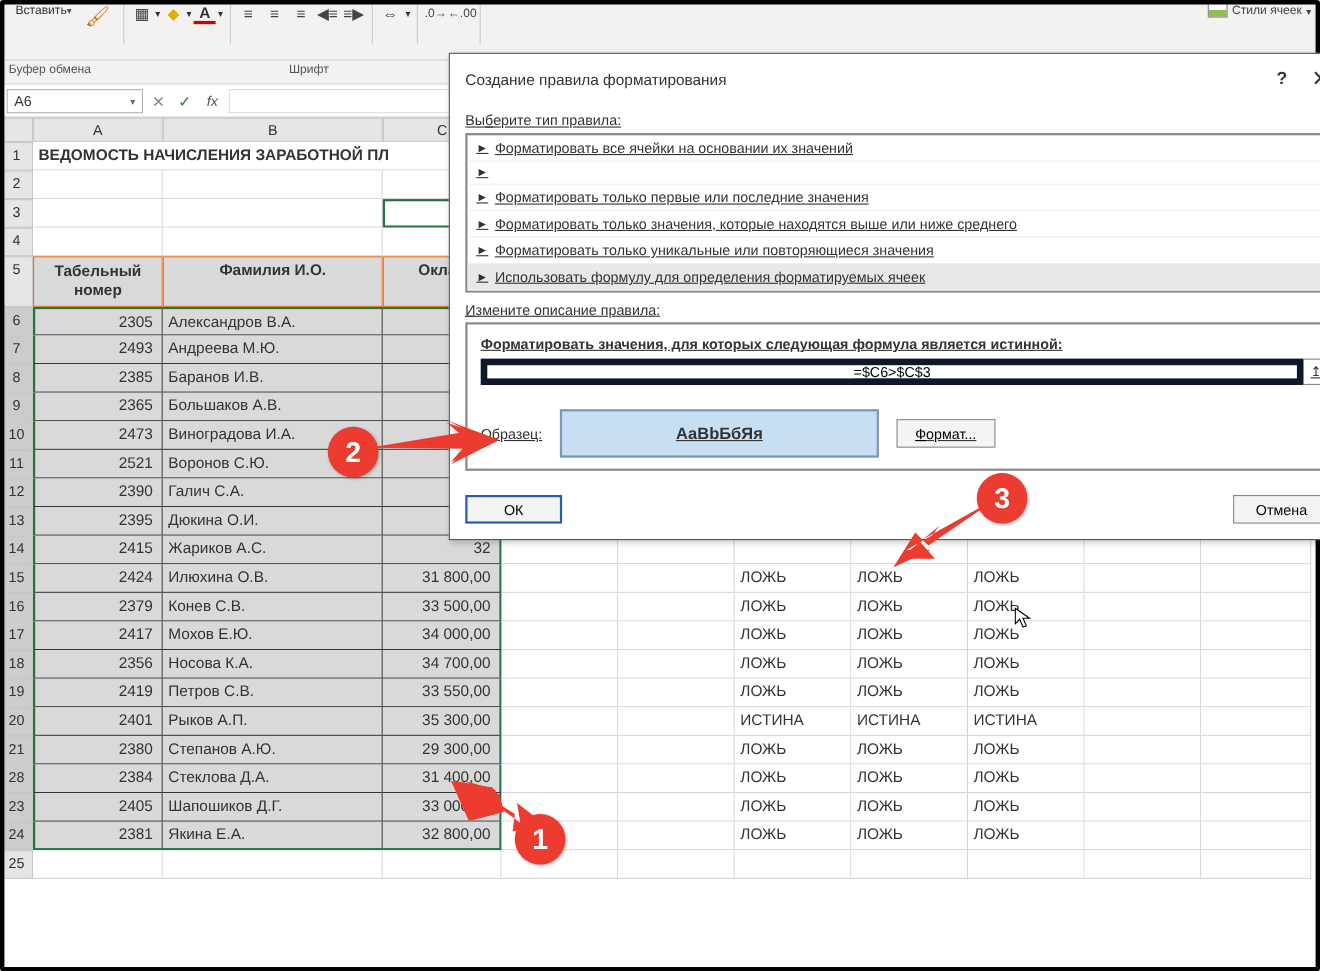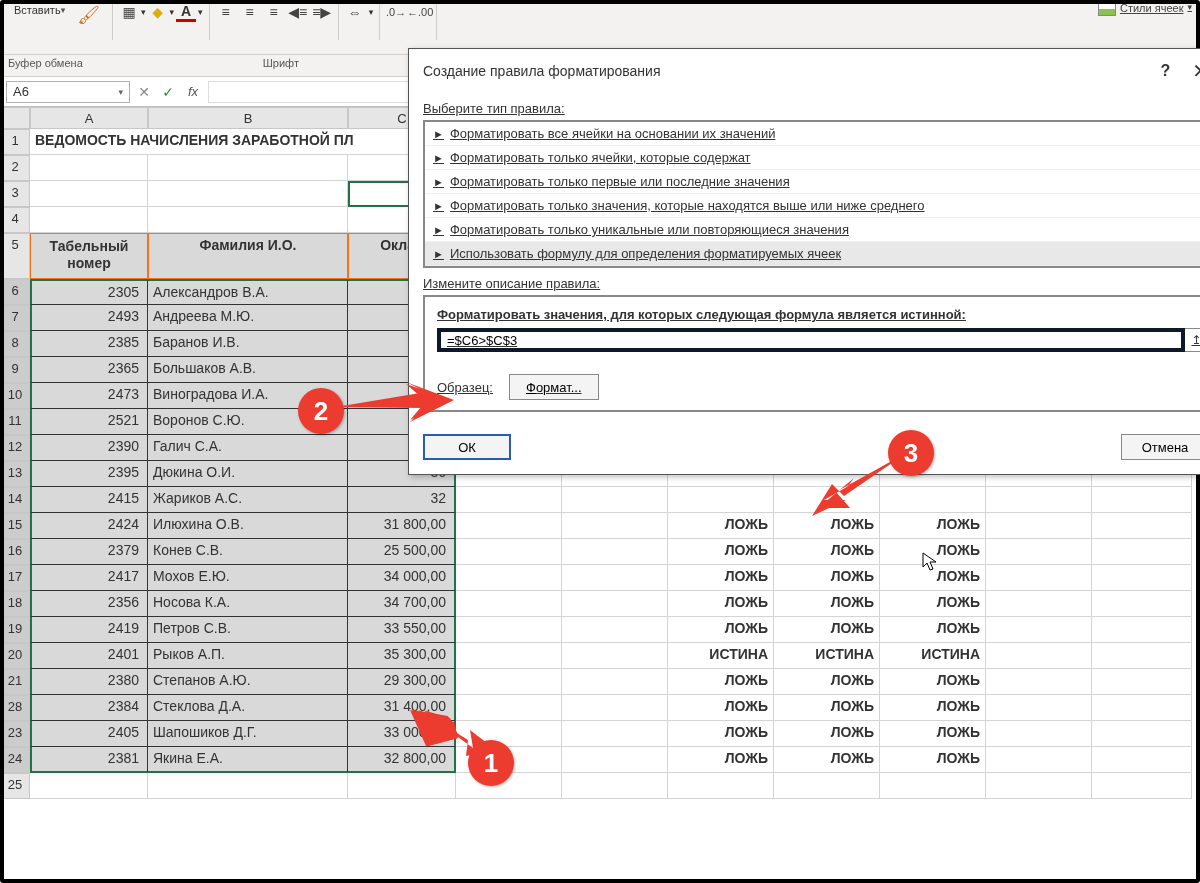--- a/index.html
+++ b/index.html
@@ -39,24 +39,23 @@
   display: flex;
   font-size: 11px;
   color: #555;
   padding: 2px 8px;
 }
 .ribbon-labels div { margin-right: 60px; }
 .ribbon-mini {
   font-size: 11px;
   color: #444;
   display:flex;
-  align-items:flex-start;
+  align-items:flex-end;
   gap:4px;
   margin-left:auto;
-  text-decoration:underline;
 }
 
 .mini-tool {
   width: 20px; height: 20px;
   display: inline-flex;
   align-items:center; justify-content:center;
   font-size: 14px;
   color: #444;
 }
 .sep { width:1px; height:36px; background:#ccc; margin: 2px 6px; }
@@ -115,21 +114,21 @@
   border-right:1px solid #333;
   border-bottom:1px solid #333;
 }
 .cell.selh {
   background: #d9d9d9;
   font-weight: bold;
   text-align:center;
   border:1px solid #f97316;
 }
 .cell.num { text-align: right; padding-right: 8px; }
-.cell.cen { text-align: right; font-weight: bold; }
+.cell.cen { text-align: left; }
 .row-hdr-active { background:#ccc; }
 .sel-border-l { border-left: 2px solid #217346 !important; }
 .sel-border-r { border-right: 2px solid #217346 !important; }
 .sel-border-t { border-top: 2px solid #217346 !important; }
 .sel-border-b { border-bottom: 2px solid #217346 !important; }
 
 .dialog {
   position: absolute;
   left: 408px;
   top: 48px;
@@ -169,24 +168,25 @@
   border: 2px solid #888;
   padding: 10px 12px;
   margin-top: 2px;
 }
 .bold-label { font-weight:bold; margin-bottom:6px; }
 .formula-input-row {
   display:flex; align-items:center;
 }
 .formula-input {
   flex:1;
-  border: 4px solid #0f172a;
+  border: 6px solid #0f172a;
   padding: 3px 6px;
   height: 24px;
   font-size: 13px;
+  text-align: center;
 }
 .ref-btn {
   width: 24px; height:24px;
   border:1px solid #888;
   border-left:none;
   display:flex;align-items:center;justify-content:center;
   font-size:12px;
 }
 .sample-row {
   display:flex;
@@ -491,21 +491,21 @@
     <div class="cell"></div>
     <div class="cell"></div>
     <div class="cell cen">ЛОЖЬ</div>
     <div class="cell cen">ЛОЖЬ</div>
     <div class="cell cen">ЛОЖЬ</div>
     <div class="cell"></div>
     <div class="cell"></div>
     <div class="rowhdr row-hdr-active">16</div>
     <div class="cell sel num sel-border-l">2379</div>
     <div class="cell sel">Конев С.В.</div>
-    <div class="cell sel num sel-border-r">25 500,00</div>
+    <div class="cell sel num sel-border-r">33 500,00</div>
     <div class="cell"></div>
     <div class="cell"></div>
     <div class="cell cen">ЛОЖЬ</div>
     <div class="cell cen">ЛОЖЬ</div>
     <div class="cell cen">ЛОЖЬ</div>
     <div class="cell"></div>
     <div class="cell"></div>
     <div class="rowhdr row-hdr-active">17</div>
     <div class="cell sel num sel-border-l">2417</div>
     <div class="cell sel">Мохов Е.Ю.</div>
@@ -616,21 +616,20 @@
   </div>
   <div class="dlg-body">
     <div class="dlg-label"><span>Вы</span><u>б</u><span>ерите тип правила:</span></div>
     <div class="rule-list" id="rule-list">
         <div class="rule-item">
           <span class="flag">►</span>
           <span>Форматировать все ячейки на основании их значений</span>
         </div>
         <div class="rule-item">
           <span class="flag">►</span>
-          <span>Форматировать только ячейки, которые содержат</span>
         </div>
         <div class="rule-item">
           <span class="flag">►</span>
           <span>Форматировать только первые или последние значения</span>
         </div>
         <div class="rule-item">
           <span class="flag">►</span>
           <span>Форматировать только значения, которые находятся выше или ниже среднего</span>
         </div>
         <div class="rule-item">
@@ -644,20 +643,21 @@
       </div>
     <div class="dlg-label"><u>И</u><span>змените описание правила:</span></div>
     <div class="edit-group">
       <div class="bold-label">Фор<u>м</u>атировать значения, для которых следующая формула является истинной:</div>
       <div class="formula-input-row">
         <input class="formula-input" value="=$C6&gt;$C$3" style="">
         <div class="ref-btn">↥</div>
       </div>
       <div class="sample-row">
         <span>Образец:</span>
+        <div class="sample-box">АаВbБбЯя</div>
         <button class="dlg-btn"><u>Ф</u>ормат...</button>
       </div>
     </div>
   </div>
   <div class="dlg-footer">
     <button class="dlg-btn primary cursor">ОК</button>
     <button class="dlg-btn">Отмена</button>
   </div>
 </div>
 

